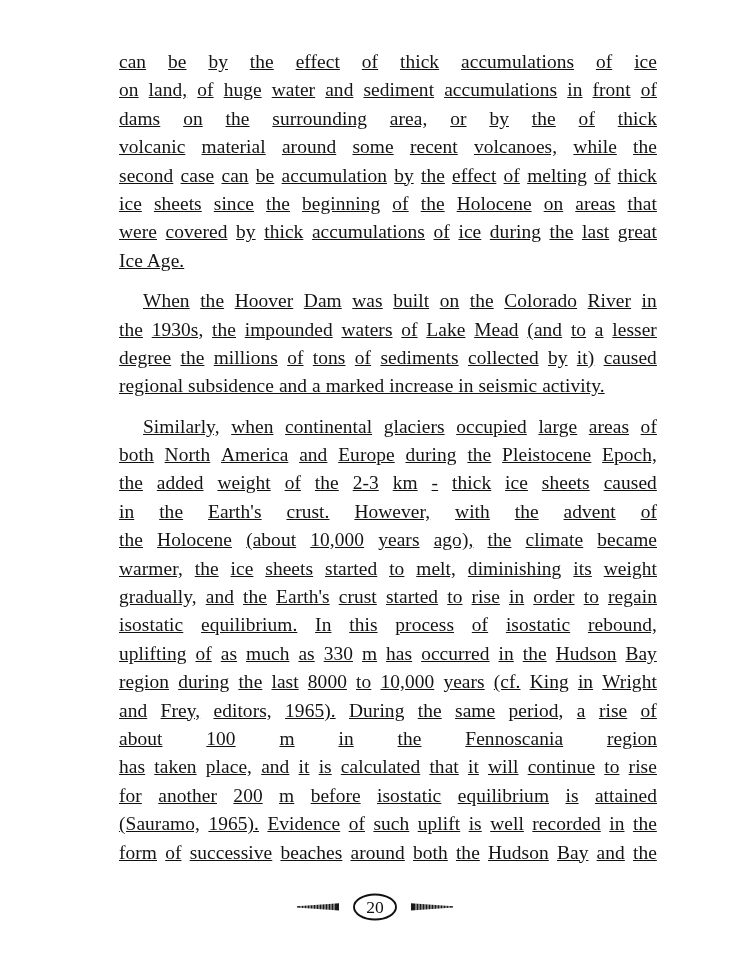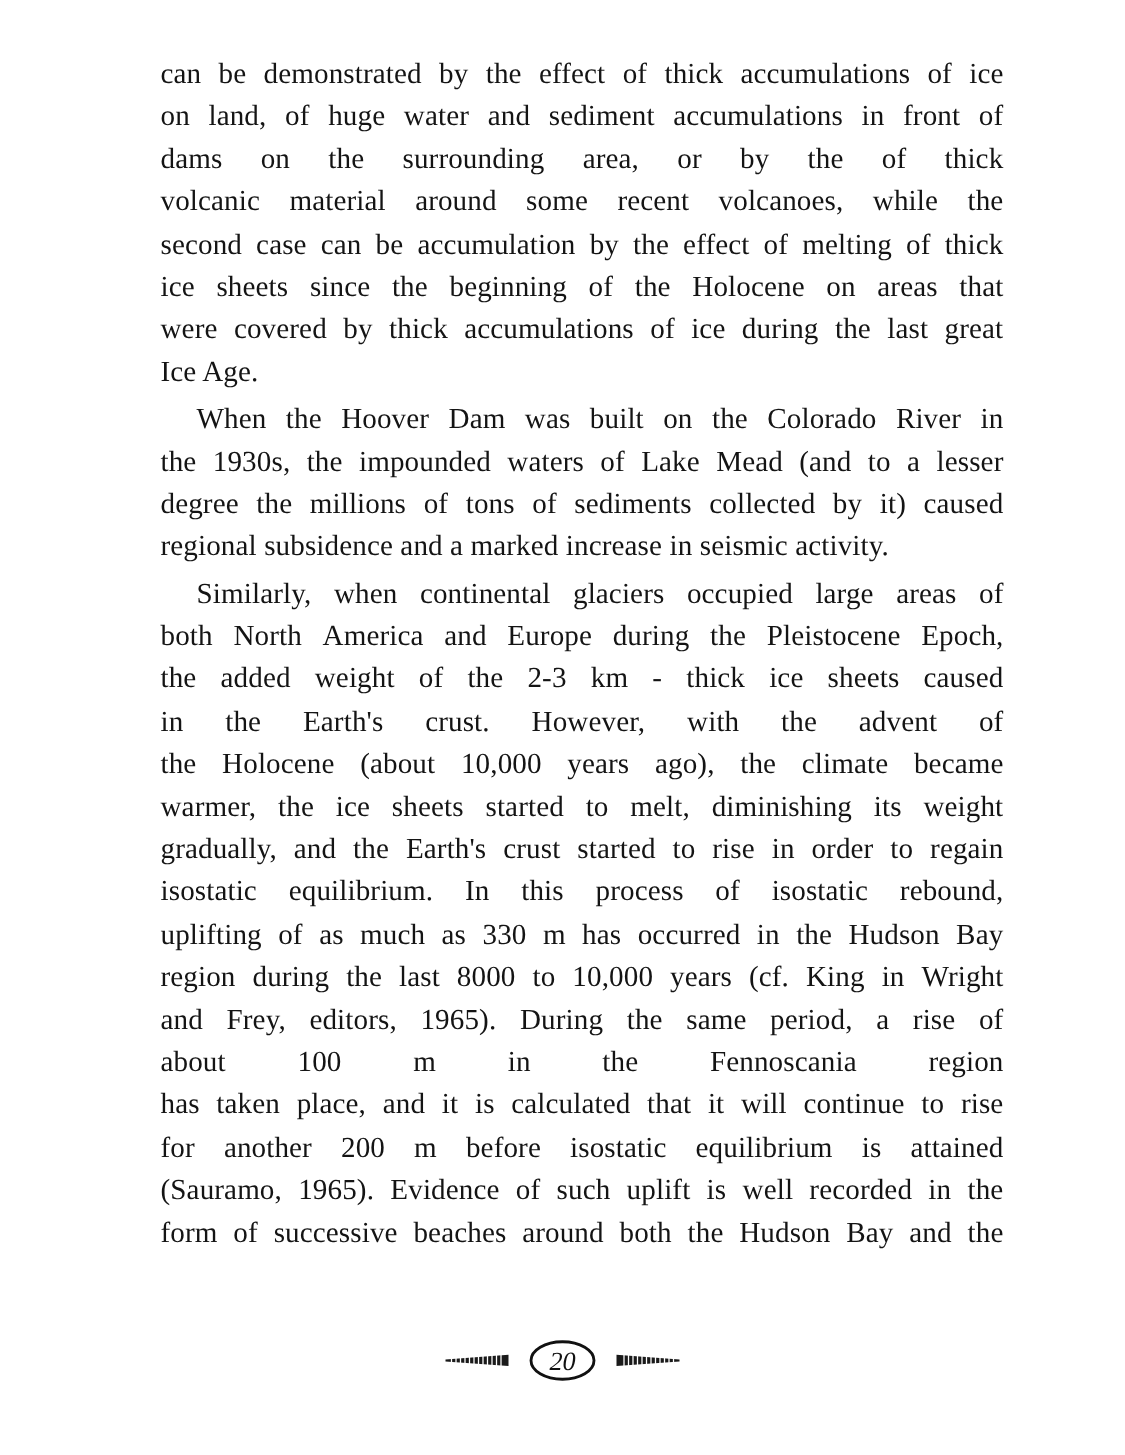--- a/index.html
+++ b/index.html
@@ -23,22 +23,23 @@
   }
 
   #text-column {
     position: absolute;
     left: 107px;
     top: 36px;
     width: 562px;
   }
 
   .paragraph {
-    margin: 0;
+    margin: 12px;
     padding: 0;
+    text-decoration: underline;
   }
 
   .paragraph + .paragraph {
     margin-top: 3px;
   }
 
   
   .line {
     display: block;
     height: 28.4px;
@@ -76,21 +77,20 @@
     align-items: flex-end;
   }
 
   
   #folio {
     position: absolute;
     left: 0;
     top: 893px;
     width: 750px;
     height: 40px;
-    font-style: italic;
   }
 
   #folio svg {
     display: block;
     margin: 0 auto;
   }
 
   .folio-number {
     font-family: "Liberation Serif", "DejaVu Serif", serif;
     font-size: 17.5px;
@@ -100,21 +100,20 @@
 </head>
 <body>
 
 <div id="page">
 
   <div id="text-column">
       <div class="paragraph">
         <div class="line justify">
           <span class="w">can</span>
           <span class="w">be</span>
-          <span class="w">demonstrated</span>
           <span class="w">by</span>
           <span class="w">the</span>
           <span class="w">effect</span>
           <span class="w">of</span>
           <span class="w">thick</span>
           <span class="w">accumulations</span>
           <span class="w">of</span>
           <span class="w">ice</span>
         </div>
         <div class="line justify">

